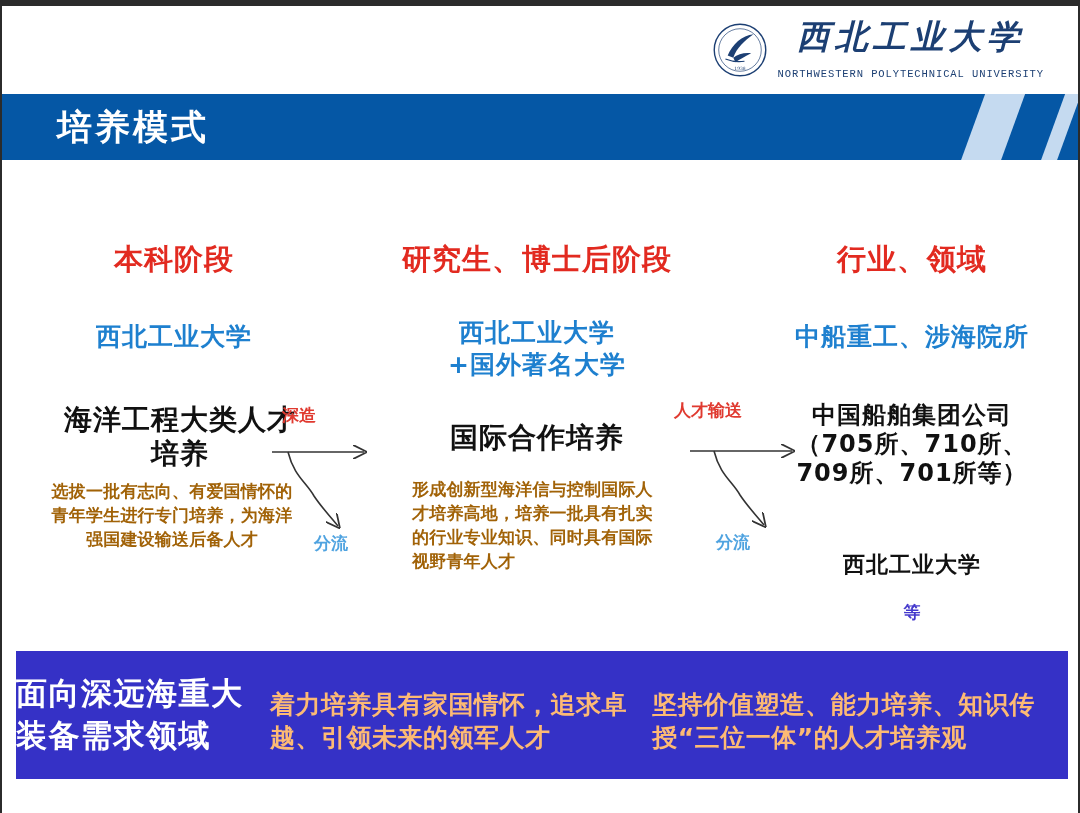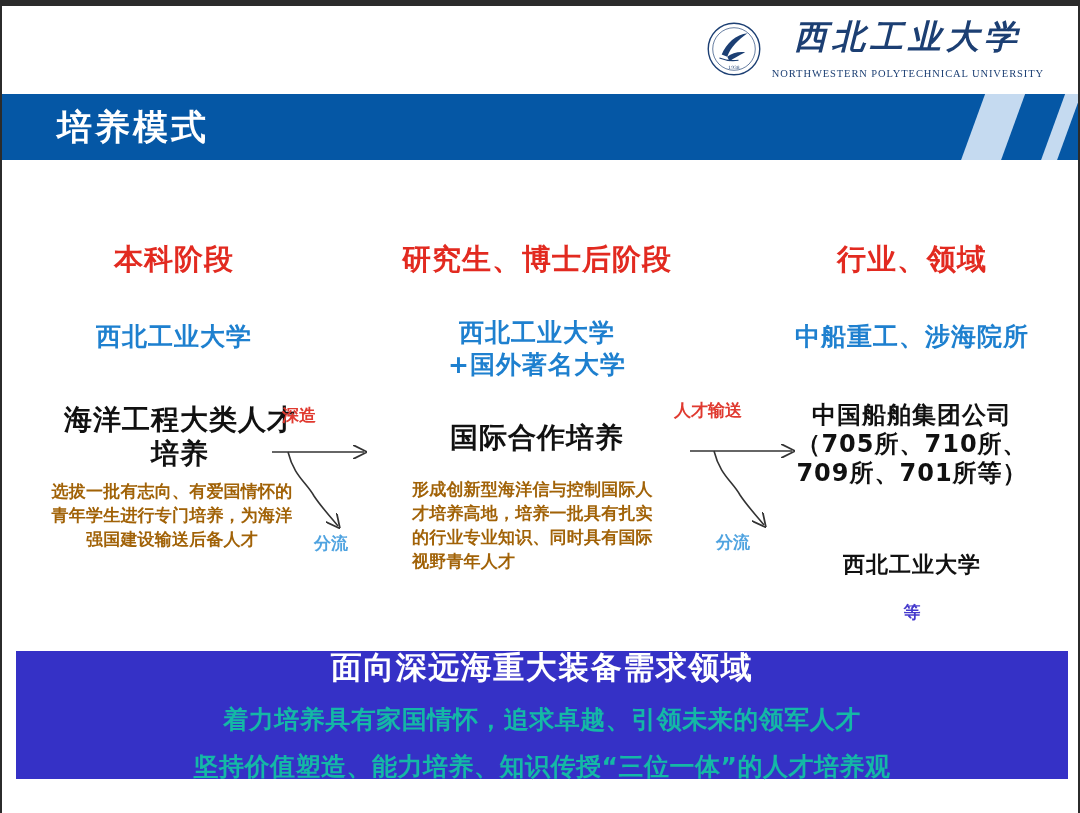--- a/index.html
+++ b/index.html
@@ -43,21 +43,21 @@
     font-family: "DejaVu Serif", "Liberation Serif", serif;
     font-size: 33px;
     font-weight: bold;
     color: #1c3f73;
     letter-spacing: 5px;
     line-height: 1.05;
     font-style: italic;
     white-space: nowrap;
   }
   .logo-en {
-    font-family: Liberation Serif, serif;
+    font-family: Liberation Mono, monospace;
     font-size: 10.5px;
     color: #1c3f73;
     letter-spacing: 0.9px;
     margin-top: 13px;
     white-space: nowrap;
   }
 
   
   #title-bar {
     position: absolute;
@@ -193,34 +193,34 @@
 
   
   #banner {
     position: absolute;
     left: 14px;
     top: 645px;
     width: 1052px;
     height: 128px;
     background: #3531C6;
     display: flex;
-    flex-direction: column;
+    flex-direction: row;
     align-items: center;
     justify-content: center;
     gap: 2px;
   }
   #banner-l1 {
     color: #ffffff;
     font-weight: bold;
     font-size: 31px;
     letter-spacing: 1.5px;
     font-family: "DejaVu Sans", "Liberation Sans", sans-serif;
   }
   .banner-l {
-    color: #14b8a6;
+    color: #fdba74;
     font-weight: bold;
     font-size: 25px;
     letter-spacing: 0.5px;
     font-family: "DejaVu Sans", "Liberation Sans", sans-serif;
     margin-top: 12px;
   }
 </style>
 </head>
 <body>
 

